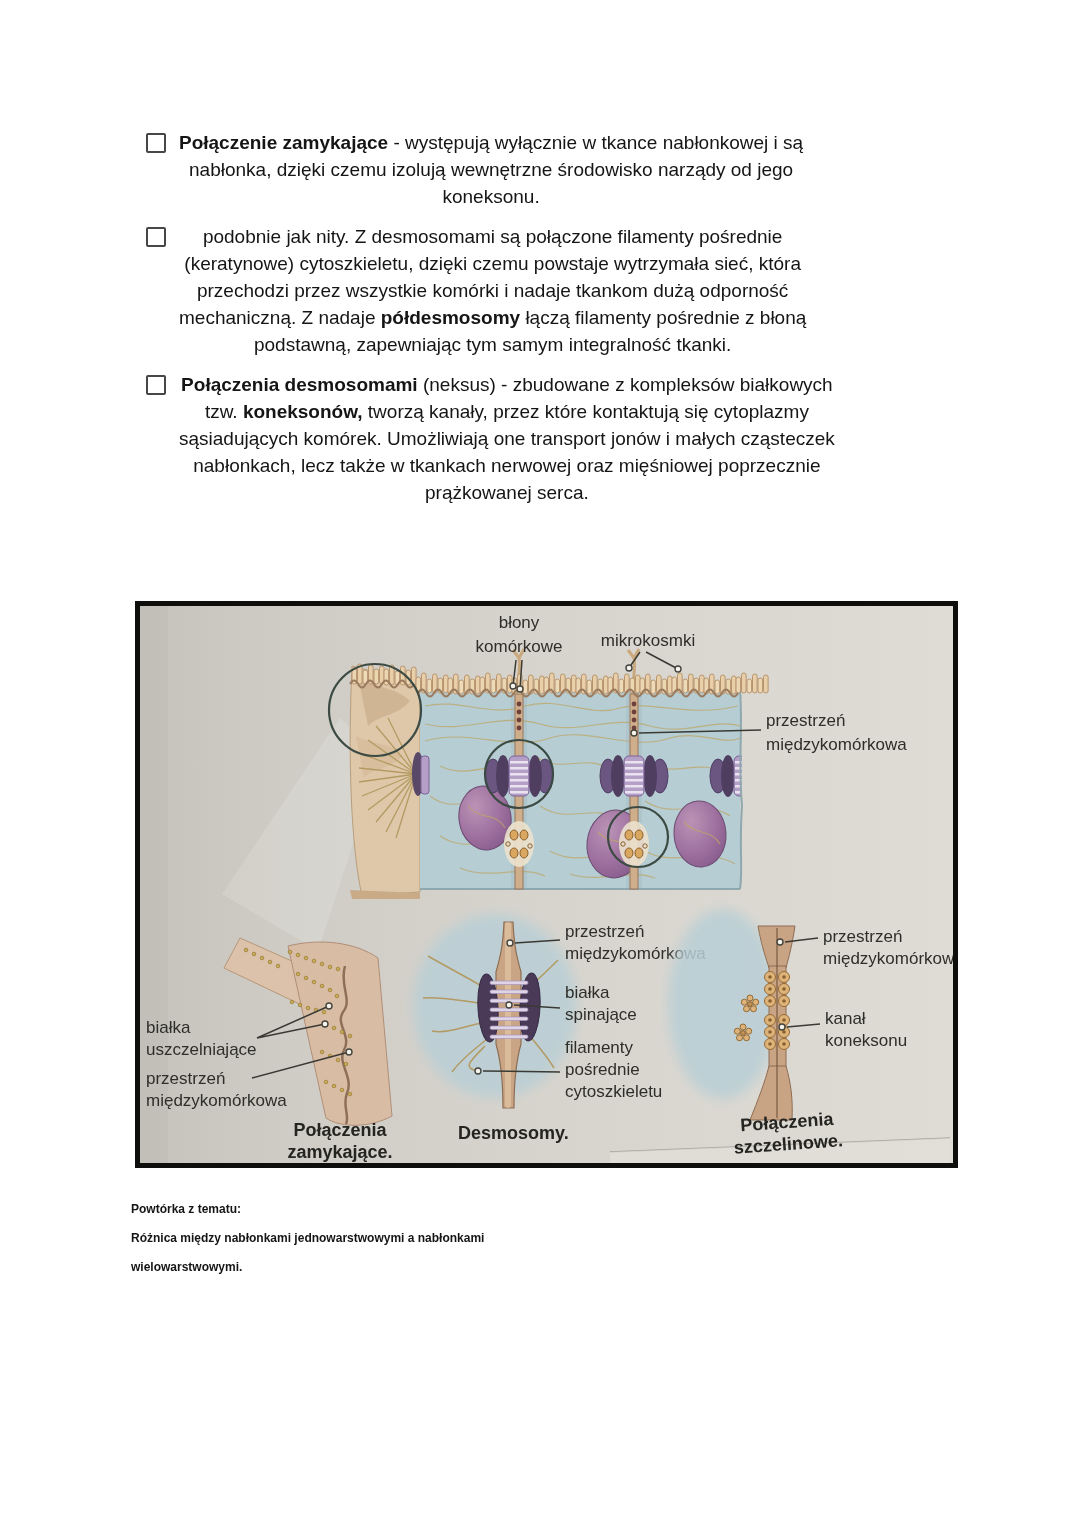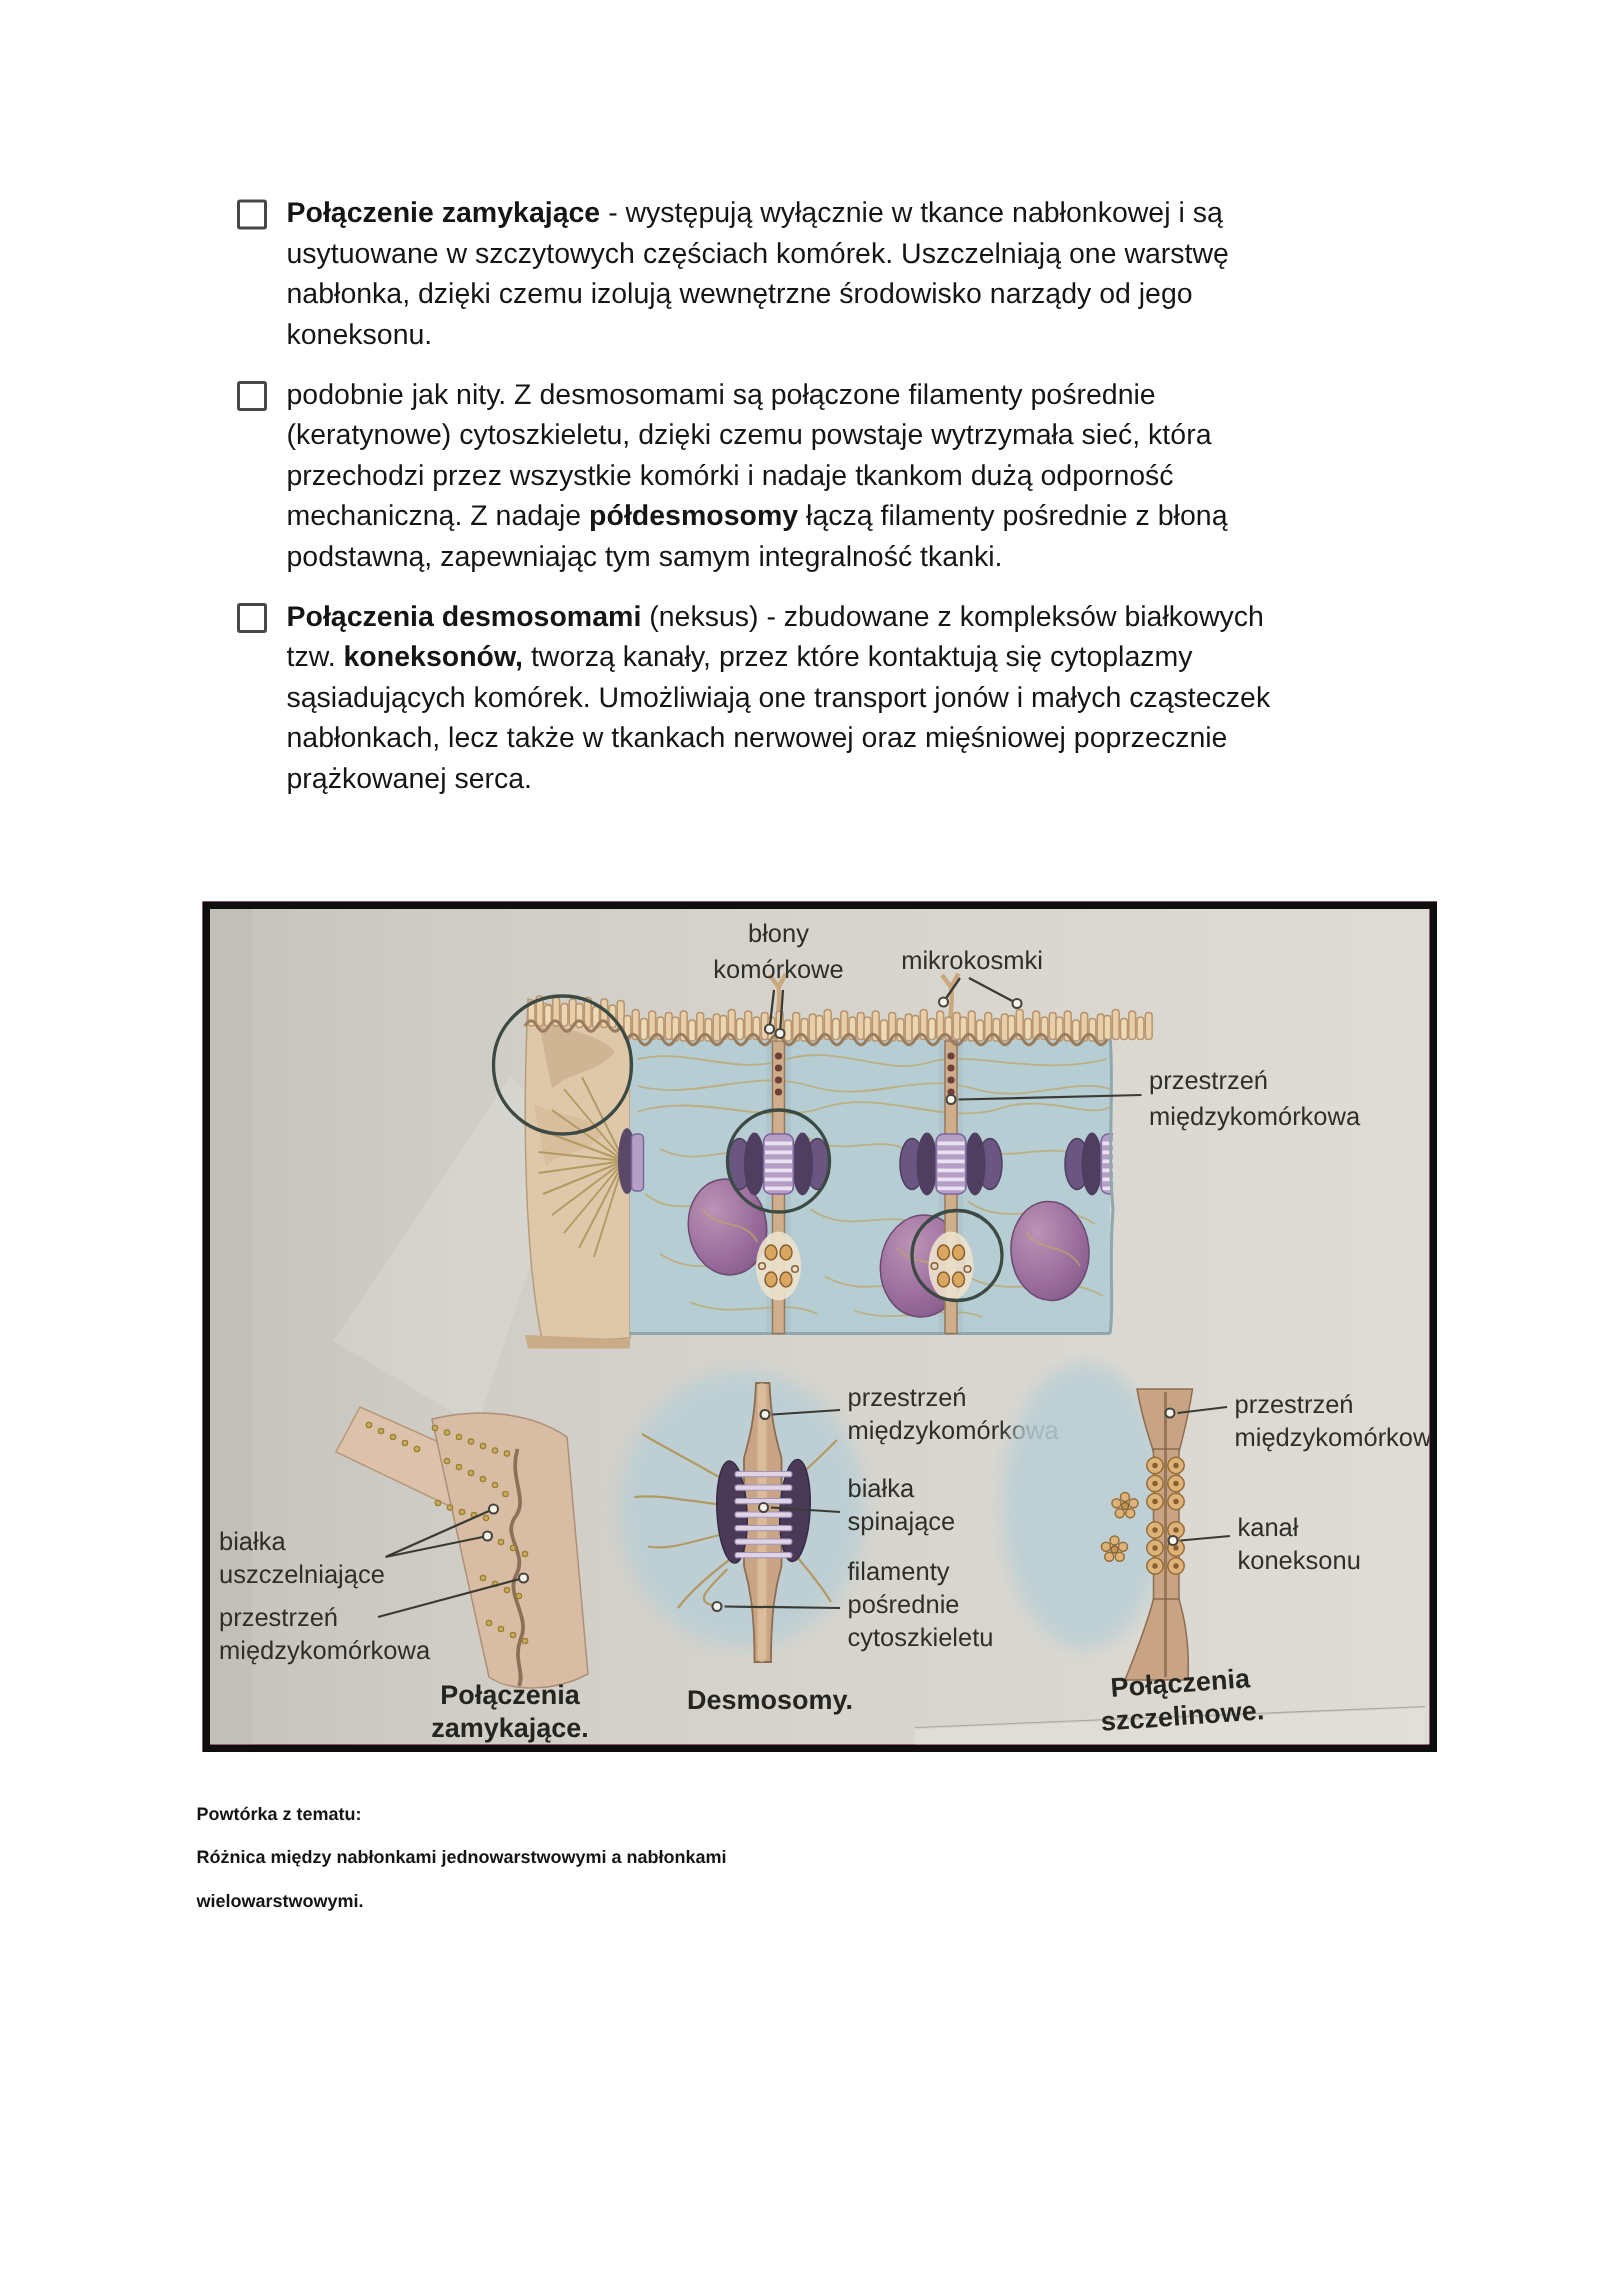--- a/index.html
+++ b/index.html
@@ -1,21 +1,21 @@
 <!DOCTYPE html>
 <html><head>
 <meta charset="utf-8">
 <style>
   html,body{margin:0;padding:0;}
   body{
     width:1080px;height:1525px;position:relative;background:#ffffff;
     font-family:"Liberation Sans","DejaVu Sans",sans-serif;color:#151515;
     overflow:hidden;
   }
-  .checklist{position:absolute;left:158px;top:129px;width:830px;}
+  .checklist{position:absolute;left:146px;top:129px;width:830px;text-align:center;}
   .check-item{display:flex;align-items:flex-start;margin-bottom:13px;}
   .checkbox{flex:0 0 auto;width:16px;height:16px;border:2px solid #474747;border-radius:2px;margin-top:4px;margin-right:13px;background:#fff;}
   .item-text{font-size:19px;line-height:27px;}
   .item-text .line{white-space:nowrap;}
   .item-text b{font-weight:700;}
   .footer{position:absolute;left:131px;top:1195px;font-size:12px;font-weight:700;line-height:29px;}
   .footer .line{white-space:nowrap;}
   .figure-box{
     position:absolute;left:135px;top:601px;width:813px;height:557px;
     border:5px solid #0e0e0c;background:#ec4899;
@@ -30,21 +30,20 @@
   .fil{fill:none;stroke:#bda567;stroke-width:1.2;opacity:.75;}
 </style>
 </head>
 <body>
 
 <div class="checklist">
     <div class="check-item">
       <span class="checkbox"></span>
       <div class="item-text">
         <div class="line"><b>Połączenie zamykające</b><span> - występują wyłącznie w tkance nabłonkowej i są</span></div>
-        <div class="line"><span>usytuowane w szczytowych częściach komórek. Uszczelniają one warstwę</span></div>
         <div class="line"><span>nabłonka, dzięki czemu izolują wewnętrzne środowisko narządy od jego</span></div>
         <div class="line"><span>koneksonu.</span></div>
       </div>
     </div>
     <div class="check-item">
       <span class="checkbox"></span>
       <div class="item-text">
         <div class="line"><span>podobnie jak nity. Z desmosomami są połączone filamenty pośrednie</span></div>
         <div class="line"><span>(keratynowe) cytoszkieletu, dzięki czemu powstaje wytrzymała sieć, która</span></div>
         <div class="line"><span>przechodzi przez wszystkie komórki i nadaje tkankom dużą odporność</span></div>

